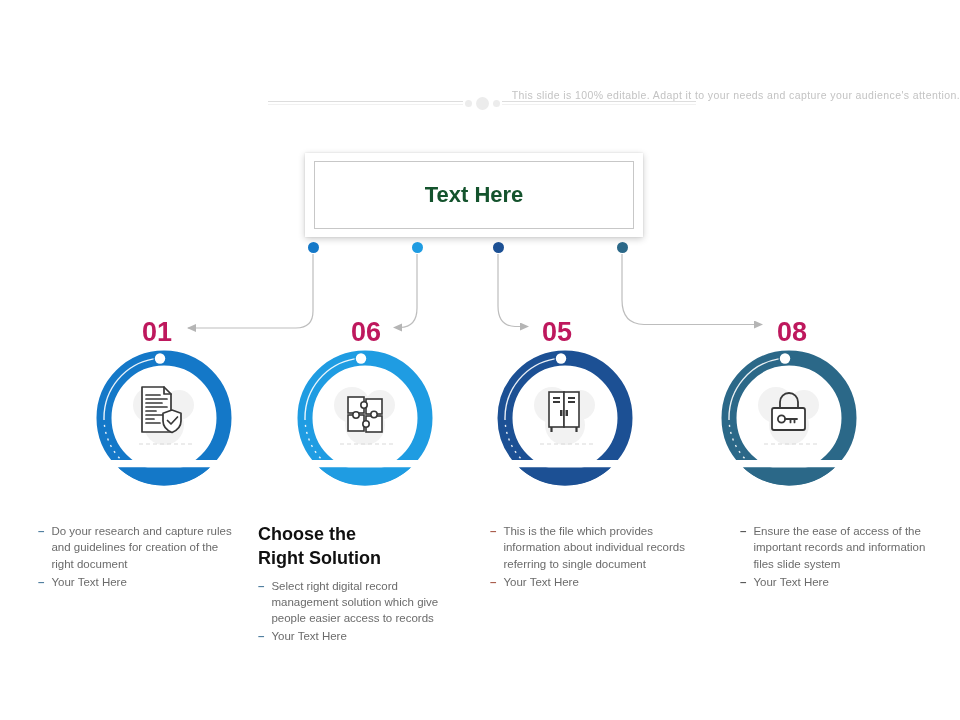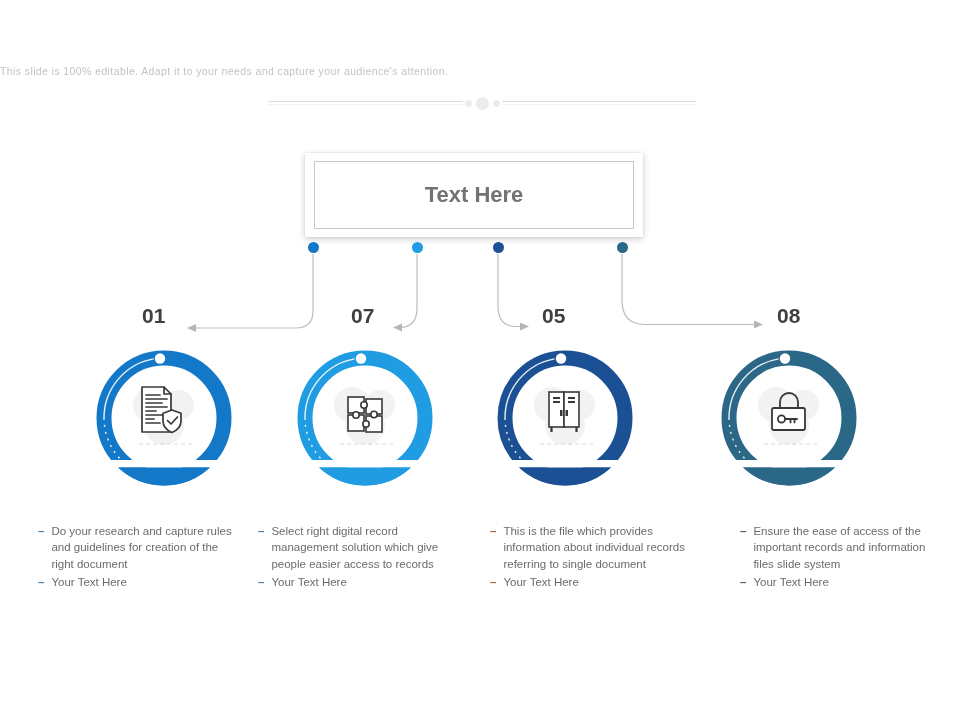--- a/index.html
+++ b/index.html
@@ -6,47 +6,47 @@
   .slide {
     position:relative; width:960px; height:720px; background:#ffffff;
     font-family:"Liberation Sans", sans-serif; overflow:hidden;
   }
   .title {
     position:absolute; top:33px; left:0; right:0; margin:0;
     text-align:center; font-size:33px; font-weight:bold; color:#0d0d0d;
     letter-spacing:-0.5px;
   }
   .subtitle {
-    position:absolute; top:65px; left:0; right:0; text-align:left;
+    position:absolute; top:89px; left:0; right:0; text-align:right;
     font-size:10.5px; color:#c3c3c3; letter-spacing:0.4px;
   }
   .divider {
     position:absolute; top:96px; left:268px; width:428px; height:14px;
     display:flex; align-items:center;
   }
   .divider .line { flex:1; height:2px; border-top:1px solid #dddddd; border-bottom:1px solid #f1f1f1; }
   .divider .dot { background:#ececec; border-radius:50%; margin:0 2px; }
   .divider .dot.s { width:7px; height:7px; }
   .divider .dot.m { width:13px; height:13px; }
   .text-box {
     position:absolute; left:305px; top:153px; width:338px; height:84px;
     background:#ffffff;
     box-shadow:0 2px 7px rgba(0,0,0,0.20), 0 0 2px rgba(0,0,0,0.10);
   }
   .text-box-inner {
     position:absolute; left:9px; top:8px; right:9px; bottom:8px;
     border:1px solid #c7c7c7; display:flex; align-items:center; justify-content:center;
-    font-size:22px; font-weight:bold; color:#737373;
+    font-size:22px; font-weight:bold; color:#14532d;
   }
   .connectors { position:absolute; left:0; top:0; pointer-events:none; }
   .node {
     position:absolute; top:242px; width:11px; height:11px; border-radius:50%;
   }
   .num {
-    position:absolute; top:304px; font-size:21px; font-weight:bold; color:#404040;
+    position:absolute; top:317px; font-size:27px; font-weight:bold; color:#be185d;
   }
   .ring { position:absolute; top:345px; width:150px; height:150px; }
   .ringc { fill:none; stroke-width:15; }
   .warc { fill:none; stroke:#ffffff; stroke-width:1.4; opacity:0.9; }
   .warc.dashed { stroke-dasharray:2 5; }
   .col { position:absolute; top:523px; }
   .col h3 { margin:0 0 7px 0; font-size:18px; line-height:1.32; color:#101010; font-weight:bold; }
   .bullet { display:flex; font-size:11.5px; color:#6b6b6b; line-height:1.42; margin-bottom:2px; }
   .bullet .dash { flex:0 0 auto; margin-right:7px; font-weight:bold; }
 </style>
@@ -82,21 +82,21 @@
     </defs>
     <g fill="none" stroke="#bdbdbd" stroke-width="1.2">
       <path d="M313 254 V311 Q313 328 296 328 H188" marker-end="url(#arr)"></path>
       <path d="M417 254 V308 Q417 327 400 327.5 H394" marker-end="url(#arr)"></path>
       <path d="M498 254 V306 Q498 326 515 326.5 H528" marker-end="url(#arr)"></path>
       <path d="M622 254 V300 Q622 324 644 324.5 H762" marker-end="url(#arr)"></path>
     </g>
   </svg>
 
   <div class="num" style="left:142px">01</div>
-  <div class="num" style="left:351px">07</div>
+  <div class="num" style="left:351px">06</div>
   <div class="num" style="left:542px">05</div>
   <div class="num" style="left:777px">08</div>
 
   <svg class="ring" style="left:89px" viewBox="0 0 150 150">
     <circle class="ringc" cx="75" cy="73" r="60" style="stroke: rgb(20, 120, 200);"></circle>
     <rect x="2" y="115" width="146" height="7.5" fill="#ffffff"></rect>
     <path d="M29.1 122.5 A67.5 67.5 0 0 0 120.9 122.5 Z" style="fill: rgb(20, 120, 200);"></path>
     <path class="warc" d="M64.6 13.9 A60 60 0 0 0 15 73"></path>
     <path class="warc dashed" d="M15 73 A60 60 0 0 0 32.6 115.4"></path>
     <circle cx="71" cy="13.5" r="5.2" fill="#ffffff"></circle>
@@ -189,20 +189,24 @@
       <span class="dash" style="color: rgb(78, 125, 158);">–</span>
       <span class="btxt">Do your research and capture rules and guidelines for creation of the right document</span>
     </div>
     <div class="bullet">
       <span class="dash" style="color: rgb(78, 125, 158);">–</span>
       <span class="btxt">Your Text Here</span>
     </div>
   </div>
 
   <div class="col" style="left:258px;width:205px">
+    <h3>
+      <span>Choose the</span><br>
+      <span>Right Solution</span>
+    </h3>
     <div class="bullet">
       <span class="dash" style="color: rgb(78, 125, 158);">–</span>
       <span class="btxt">Select right digital record management solution which give people easier access to records</span>
     </div>
     <div class="bullet">
       <span class="dash" style="color: rgb(78, 125, 158);">–</span>
       <span class="btxt">Your Text Here</span>
     </div>
   </div>
 

